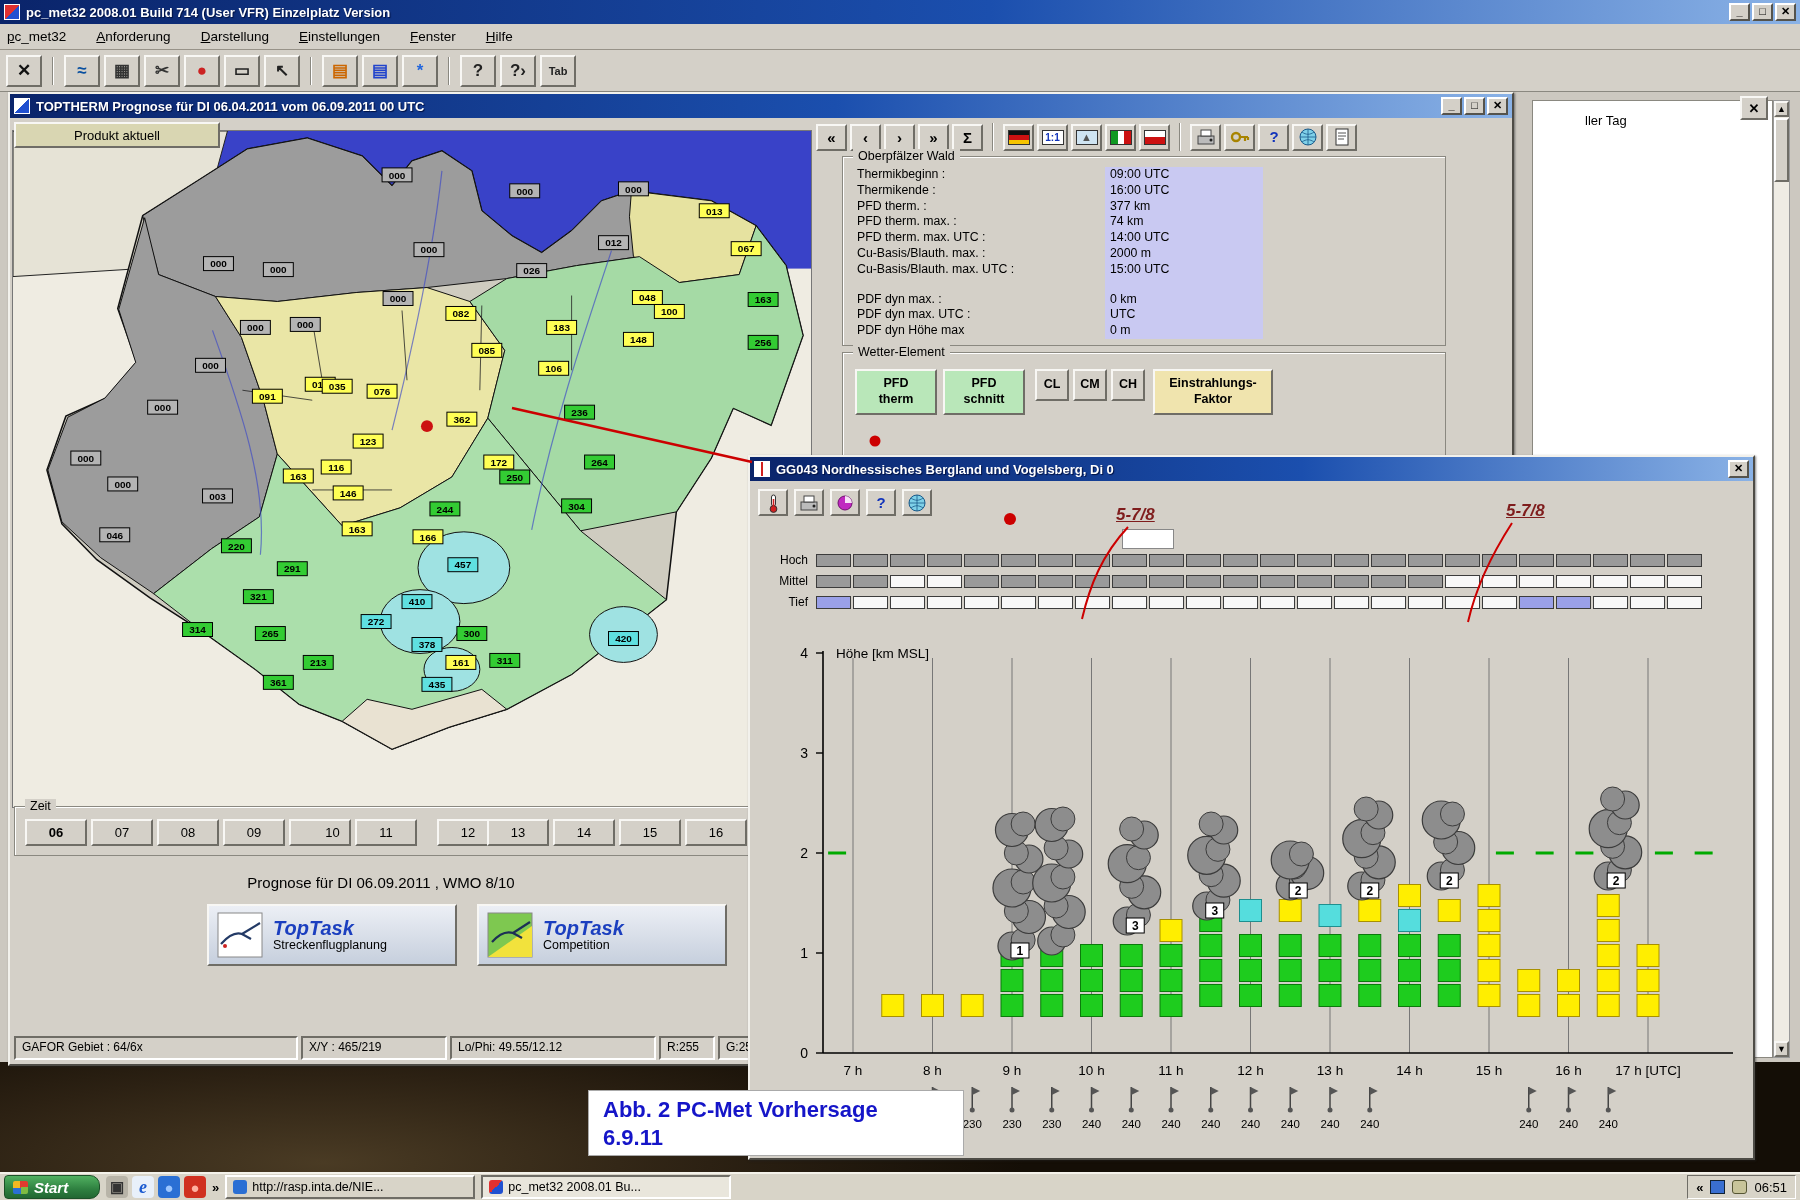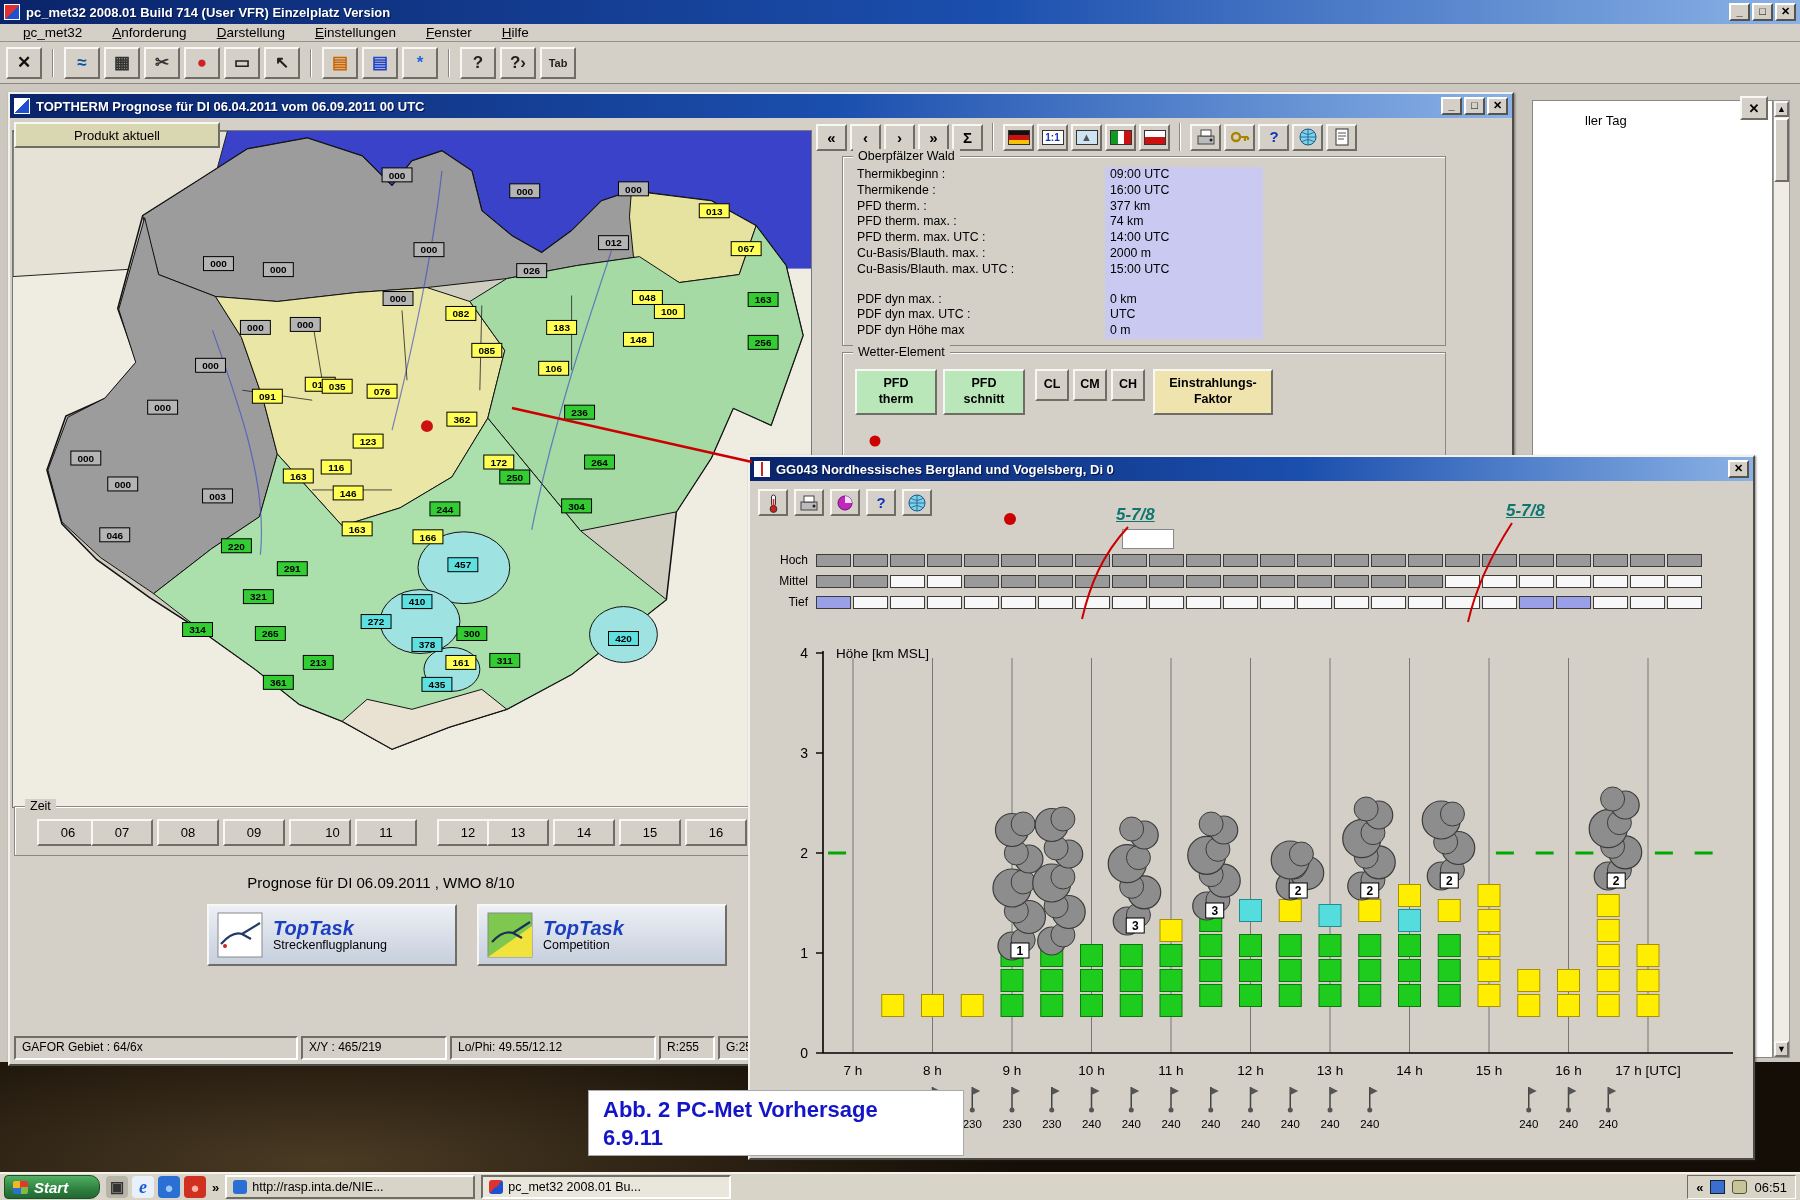--- a/index.html
+++ b/index.html
@@ -13,21 +13,21 @@
 
   .titlebar { height:24px; background:linear-gradient(90deg,#0a246a 0%,#1b4fae 55%,#8ab2e6 100%);
     display:flex; align-items:center; padding:0 4px; gap:6px; }
   .titlebar .ttxt { color:#fff; font-weight:bold; font-size:13px; white-space:nowrap; overflow:hidden;
     flex:1; text-shadow:1px 1px 1px #001040; }
   .win-btn { width:21px; height:18px; background:#d4d0c8; border:2px solid; border-color:#fff #55534c #55534c #fff;
     font-size:11px; line-height:13px; text-align:center; font-weight:bold; flex:none; }
   .app-icon { width:16px; height:16px; flex:none; background:
     linear-gradient(135deg,#e03030 0 50%,#2050d0 50% 100%); border:1px solid #fff; }
 
-  .menubar { height:18px; background:#d4d0c8; display:flex; align-items:center; padding-left:23px;
+  .menubar { height:26px; background:#d4d0c8; display:flex; align-items:center; padding-left:7px;
     gap:30px; font-size:13.5px; border-bottom:1px solid #979288; }
   .menu-item u { text-decoration:underline; }
 
   .toolbar { height:42px; background:#d4d0c8; display:flex; align-items:center; padding-left:6px; gap:4px;
     border-bottom:1px solid #8a8880; }
   .tbtn { width:36px; height:32px; background:#d4d0c8; border:2px solid; border-color:#f8f7f4 #6f6d66 #6f6d66 #f8f7f4;
     display:flex; align-items:center; justify-content:center; font-size:17px; font-weight:bold; }
   .tsep { width:2px; height:28px; border-left:1px solid #8a8880; border-right:1px solid #fff; margin:0 6px; }
 
   .window { position:absolute; background:#d4d0c8; border:2px solid;
@@ -91,21 +91,21 @@
 
   
   #ggwin { left:748px; top:455px; width:1007px; height:705px; z-index:20; }
   #gg-toolbar { position:absolute; left:8px; top:32px; display:flex; gap:6px; }
   .ggbtn { width:30px; height:27px; }
   #cover-rows { position:absolute; left:8px; top:96px; width:990px; }
   .cover-row { display:flex; align-items:center; height:14px; margin-bottom:7px; }
   .cover-label { width:58px; text-align:right; padding-right:8px; font-size:12px; }
   .cover-cells { display:flex; gap:2px; }
   .cover-cell { width:35px; height:13px; border:1px solid #3c3c3c; }
-  .anno { position:absolute; color:#0f766e; font-weight:bold; font-style:italic; font-size:17px;
+  .anno { position:absolute; color:#7f1d1d; font-weight:bold; font-style:italic; font-size:17px;
     text-decoration:underline; z-index:5; }
   .anno-box { position:absolute; width:52px; height:20px; background:#fff; border:1px solid #888; z-index:4; }
   #gg-anno-svg { position:absolute; left:0; top:0; width:1003px; height:701px; pointer-events:none; z-index:6; }
   #chart-holder { position:absolute; left:8px; top:166px; width:990px; height:532px; }
 
   
   #abb-label { position:absolute; left:588px; top:1090px; width:376px; height:66px; background:#fff;
     border:1px solid #aaa; z-index:40; padding:5px 14px; }
   #abb-label div { color:#1515c8; font-weight:bold; font-size:22px; line-height:1.25; }
 
@@ -581,21 +581,21 @@
         <button class="btn3d wetter-btn wet-plain" style="left: 192px; width: 34px; height: 32px;">CL</button>
         <button class="btn3d wetter-btn wet-plain" style="left: 230px; width: 34px; height: 32px;">CM</button>
         <button class="btn3d wetter-btn wet-plain" style="left: 268px; width: 34px; height: 32px;">CH</button>
         <button class="btn3d wetter-btn wet-wheat" style="left: 310px; width: 120px; height: 46px;">Einstrahlungs-<br>Faktor</button>
       </div>
   </div>
 
   <div id="zeit-box" class="groupbox">
     <span class="legend">Zeit</span>
     <div id="zeit-buttons">
-        <button class="btn3d zeit-btn" style="left: 22px;">06</button>
+        <button class="btn3d zeit-btn" style="left: 10px; font-weight: bold;">06</button>
         <button class="btn3d zeit-btn" style="left: 76px;">07</button>
         <button class="btn3d zeit-btn" style="left: 142px;">08</button>
         <button class="btn3d zeit-btn" style="left: 208px;">09</button>
         <button class="btn3d zeit-btn" style="left: 274px; padding-left: 25px;">10</button>
         <button class="btn3d zeit-btn" style="left: 340px;">11</button>
         <button class="btn3d zeit-btn" style="left: 422px;">12</button>
         <button class="btn3d zeit-btn" style="left: 472px;">13</button>
         <button class="btn3d zeit-btn" style="left: 538px;">14</button>
         <button class="btn3d zeit-btn" style="left: 604px;">15</button>
         <button class="btn3d zeit-btn" style="left: 670px;">16</button>

